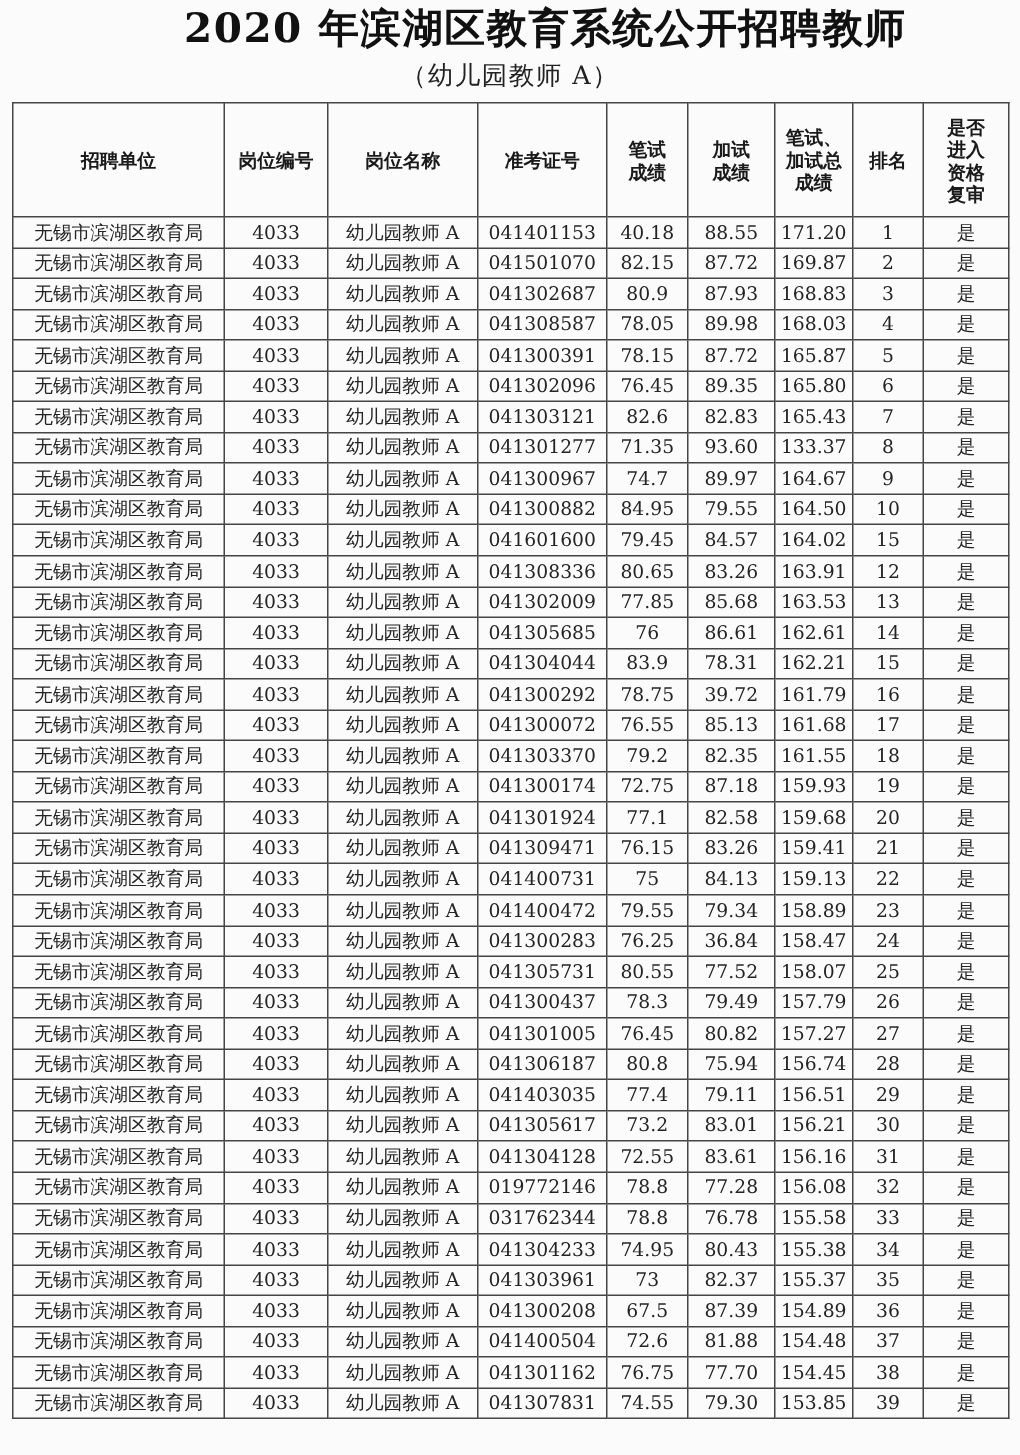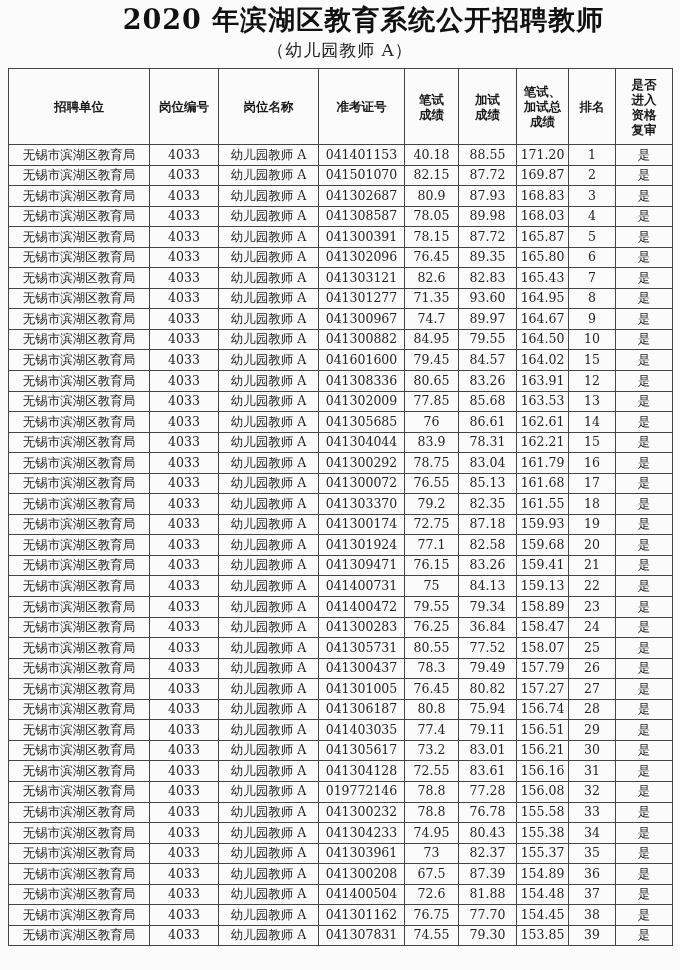--- a/index.html
+++ b/index.html
@@ -204,21 +204,21 @@
           <td>是</td>
         </tr>
 
         <tr>
           <td>无锡市滨湖区教育局</td>
           <td>4033</td>
           <td>幼儿园教师 A</td>
           <td>041301277</td>
           <td>71.35</td>
           <td>93.60</td>
-          <td>164.95</td>
+          <td>133.37</td>
           <td>8</td>
           <td>是</td>
         </tr>
 
         <tr>
           <td>无锡市滨湖区教育局</td>
           <td>4033</td>
           <td>幼儿园教师 A</td>
           <td>041300967</td>
           <td>74.7</td>
@@ -299,21 +299,21 @@
           <td>15</td>
           <td>是</td>
         </tr>
 
         <tr>
           <td>无锡市滨湖区教育局</td>
           <td>4033</td>
           <td>幼儿园教师 A</td>
           <td>041300292</td>
           <td>78.75</td>
-          <td>83.04</td>
+          <td>39.72</td>
           <td>161.79</td>
           <td>16</td>
           <td>是</td>
         </tr>
 
         <tr>
           <td>无锡市滨湖区教育局</td>
           <td>4033</td>
           <td>幼儿园教师 A</td>
           <td>041300072</td>
@@ -501,21 +501,21 @@
           <td>77.28</td>
           <td>156.08</td>
           <td>32</td>
           <td>是</td>
         </tr>
 
         <tr>
           <td>无锡市滨湖区教育局</td>
           <td>4033</td>
           <td>幼儿园教师 A</td>
-          <td>041300232</td>
+          <td>031762344</td>
           <td>78.8</td>
           <td>76.78</td>
           <td>155.58</td>
           <td>33</td>
           <td>是</td>
         </tr>
 
         <tr>
           <td>无锡市滨湖区教育局</td>
           <td>4033</td>

